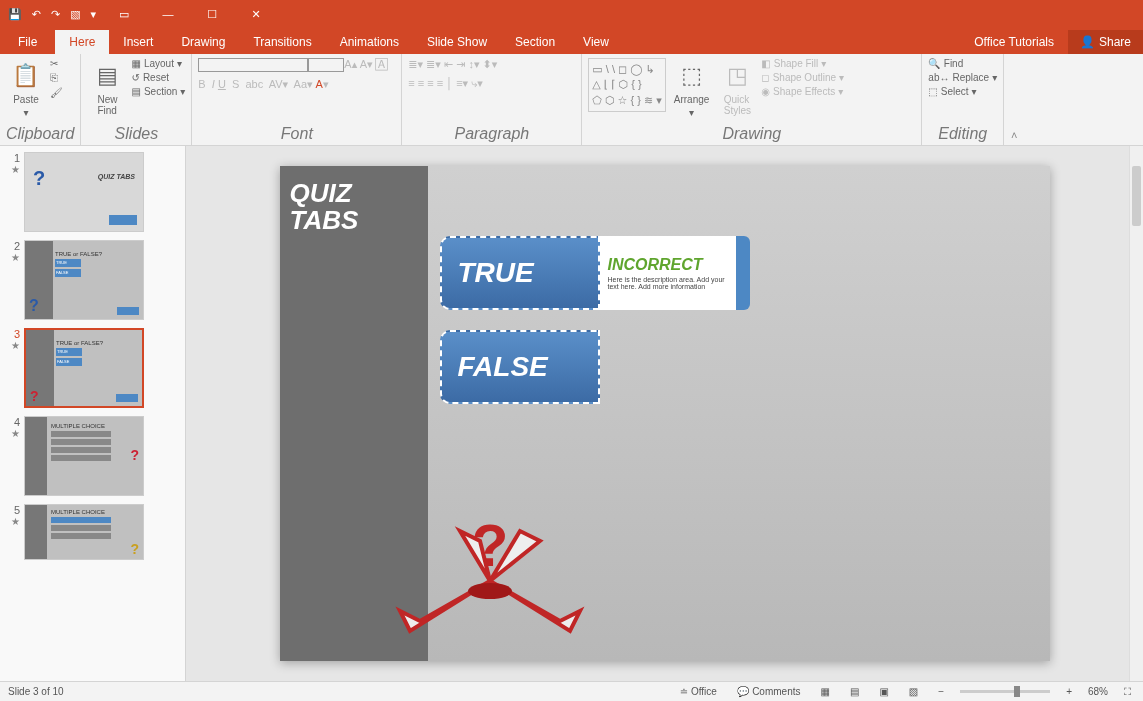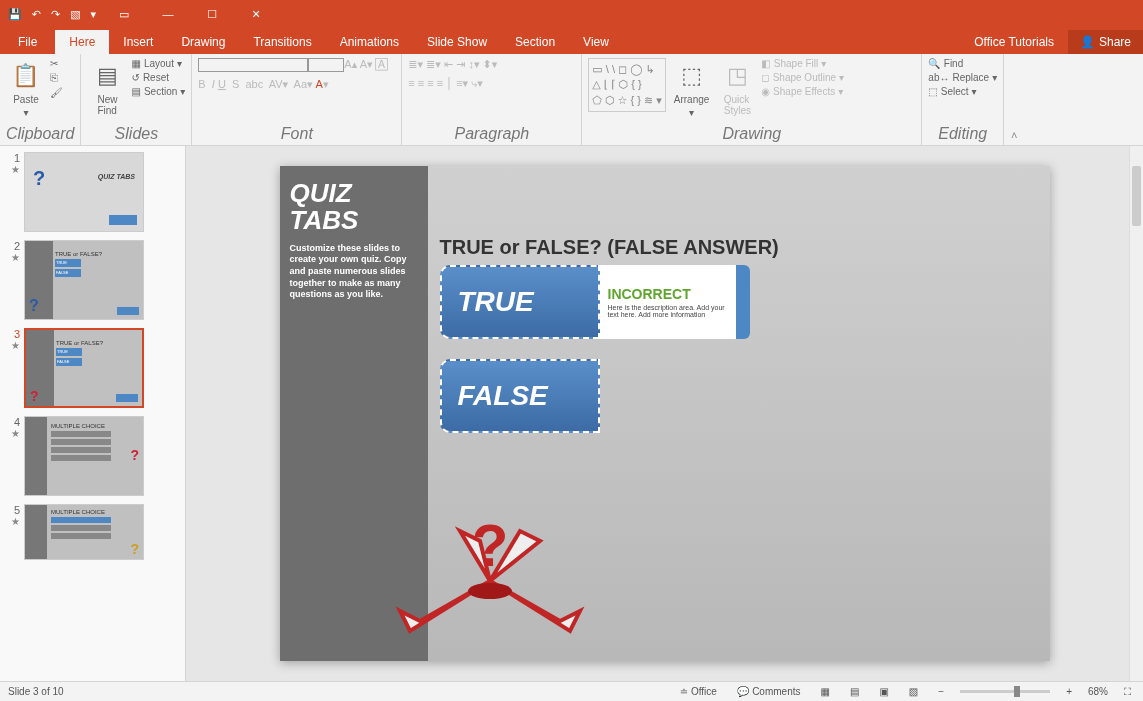--- a/index.html
+++ b/index.html
@@ -57,21 +57,21 @@
 .slide-sidebar h1 { font-size: 26px; font-weight: 800; line-height: 1.05; margin-bottom: 8px; font-style: italic; }
 .slide-sidebar p { font-size: 9px; font-weight: 600; line-height: 1.3; }
 
 .slide-main { position: absolute; left: 160px; right: 20px; top: 70px; }
 .slide-main h2 { font-size: 20px; color: #333; font-weight: 700; margin-bottom: 6px; }
 .slide-main .sub { font-size: 12px; color: #444; margin-bottom: 28px; }
 
 .tabrow { display: flex; margin-bottom: 20px; align-items: stretch; height: 74px; }
 .tabbox { width: 160px; background: linear-gradient(#5a8fc9, #3c6ba5); border: 2px dashed #fff; border-radius: 10px 0 0 10px; color: #fff; font-size: 28px; font-weight: 800; font-style: italic; display: flex; align-items: center; padding-left: 16px; }
 .desc { flex:1; max-width: 150px; background: #fff; border-radius: 0 6px 6px 0; border-right: 14px solid #4d88c4; padding: 6px 8px; font-size: 7px; display: flex; flex-direction: column; justify-content: center; }
-.desc .hl { font-size: 14px; font-weight: 700; margin-bottom: 2px; }
+.desc .hl { font-size: 16px; font-weight: 700; margin-bottom: 2px; font-style: italic; }
 .hl.green { color: #5fa52e; }
 .hl.orange { color: #e08a2e; }
 
 .nextbtn { position: absolute; right: 40px; bottom: 30px; background: linear-gradient(#5a8fc9, #3c6ba5); color: #fff; font-weight: 700; font-size: 15px; padding: 10px 20px; border-radius: 4px; box-shadow: 0 2px 4px rgba(0,0,0,.3); cursor: pointer; font-style: italic; }
 
 .qmark-graphic { position: absolute; left: 80px; bottom: 10px; width: 260px; height: 160px; }
 
 
 .statusbar { height: 20px; background: #f3f3f3; border-top: 1px solid #d4d4d4; display: flex; align-items: center; font-size: 10px; color: #555; padding: 0 8px; gap: 12px; }
 .statusbar .spacer { flex: 1; }
@@ -241,24 +241,22 @@
           <div class="mini-content" style="left:26px;top:4px">MULTIPLE CHOICE<div style="width:60px;height:6px;background:#4d88c4;margin-top:2px"></div><div style="width:60px;height:6px;background:#888;margin-top:2px"></div><div style="width:60px;height:6px;background:#888;margin-top:2px"></div></div>
           <div style="position:absolute;right:4px;bottom:2px;color:#c9a020;font-size:14px;font-weight:900">?</div>
         </div>
       </div>
   </div>
 
   <div class="canvas-area">
     <div class="slide">
       <div class="slide-sidebar">
         <h1>QUIZ TABS</h1>
-        <p>Customize these slides to create your own quiz. Copy and paste numerous slides together to make as many questions as you like.</p>
       </div>
       <div class="slide-main">
-        <h2>TRUE or FALSE? (FALSE ANSWER)</h2>
 
         <div class="tabrow">
           <div class="tabbox">TRUE</div>
           <div class="desc">
             <div class="hl green">INCORRECT</div>
             <div>Here is the description area. Add your text here.  Add more information</div>
           </div>
         </div>
         <div class="tabrow">
           <div class="tabbox">FALSE</div>

